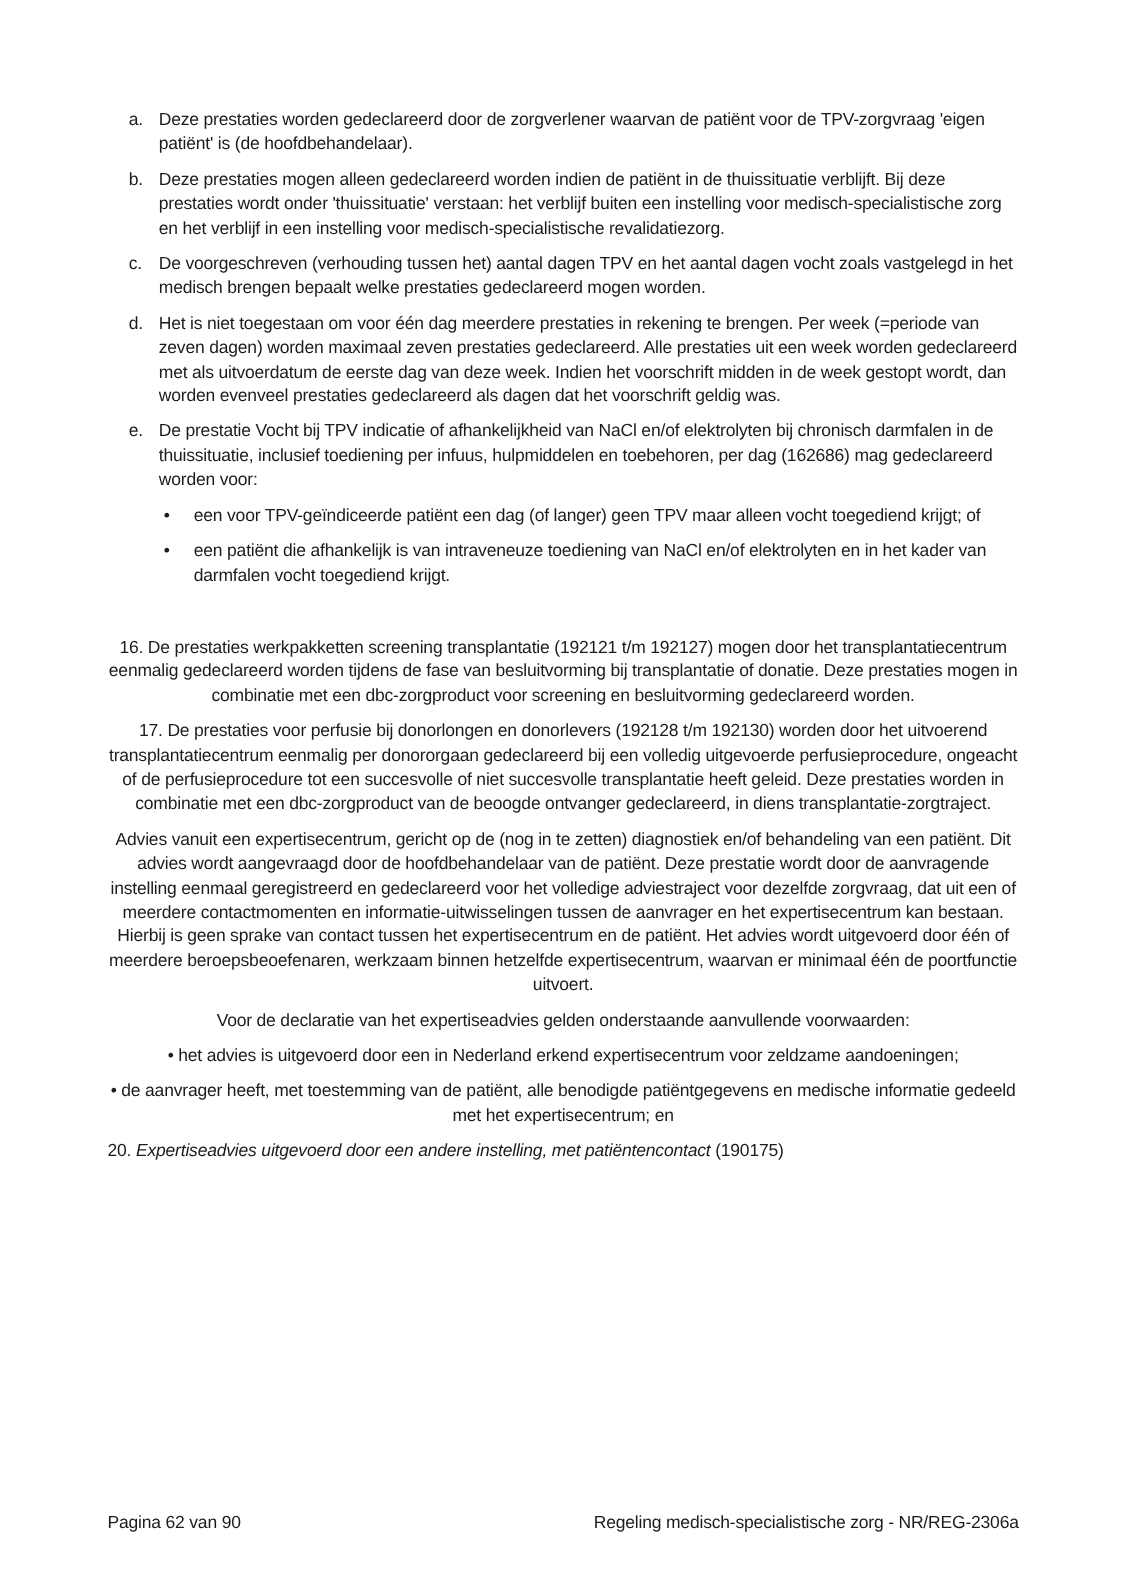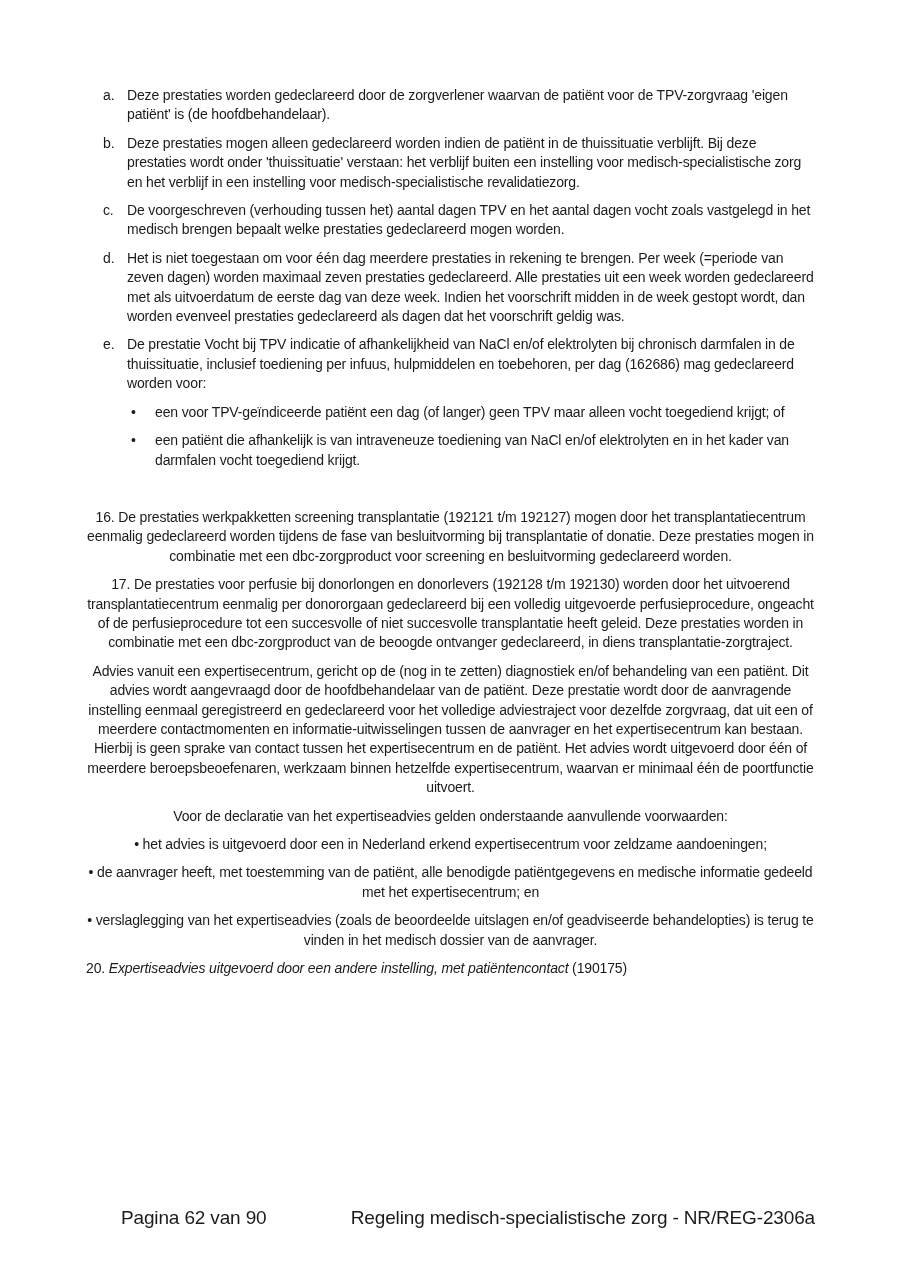--- a/index.html
+++ b/index.html
@@ -59,22 +59,21 @@
   .italic-title {
     font-style: italic;
   }
   .page-footer {
     position: absolute;
     left: 86px;
     right: 85px;
     top: 1208px;
     display: flex;
     justify-content: space-between;
-    font-size: 19px;
-    margin-left: 35px;
+    font-size: 14px;
   }
 </style>
 </head>
 <body>
 
 <div class="page">
 
   <div>
 
     <div class="list-item">
@@ -121,21 +120,20 @@
 
 
   <p class="body-par">Advies vanuit een expertisecentrum, gericht op de (nog in te zetten) diagnostiek en/of behandeling van een patiënt. Dit advies wordt aangevraagd door de hoofdbehandelaar van de patiënt. Deze prestatie wordt door de aanvragende instelling eenmaal geregistreerd en gedeclareerd voor het volledige adviestraject voor dezelfde zorgvraag, dat uit een of meerdere contactmomenten en informatie-uitwisselingen tussen de aanvrager en het expertisecentrum kan bestaan. Hierbij is geen sprake van contact tussen het expertisecentrum en de patiënt. Het advies wordt uitgevoerd door één of meerdere beroepsbeoefenaren, werkzaam binnen hetzelfde expertisecentrum, waarvan er minimaal één de poortfunctie uitvoert.</p>
 
   <p class="body-par">Voor de declaratie van het expertiseadvies gelden onderstaande aanvullende voorwaarden:</p>
 
   <p class="body-par">• het advies is uitgevoerd door een in Nederland erkend expertisecentrum voor zeldzame aandoeningen;</p>
 
   <p class="body-par">• de aanvrager heeft, met toestemming van de patiënt, alle benodigde patiëntgegevens en medische informatie gedeeld met het expertisecentrum; en</p>
 
-  <p class="body-par">• verslaglegging van het expertiseadvies (zoals de beoordeelde uitslagen en/of geadviseerde behandelopties) is terug te vinden in het medisch dossier van de aanvrager.</p>
 
   <p class="heading-line"><span>20. </span><span class="italic-title">Expertiseadvies uitgevoerd door een andere instelling, met patiëntencontact</span><span> (190175)</span></p>
 
   <div class="page-footer">
     <span>Pagina 62 van 90</span>
     <span>Regeling medisch-specialistische zorg - NR/REG-2306a</span>
   </div>
 
 </div>
 

